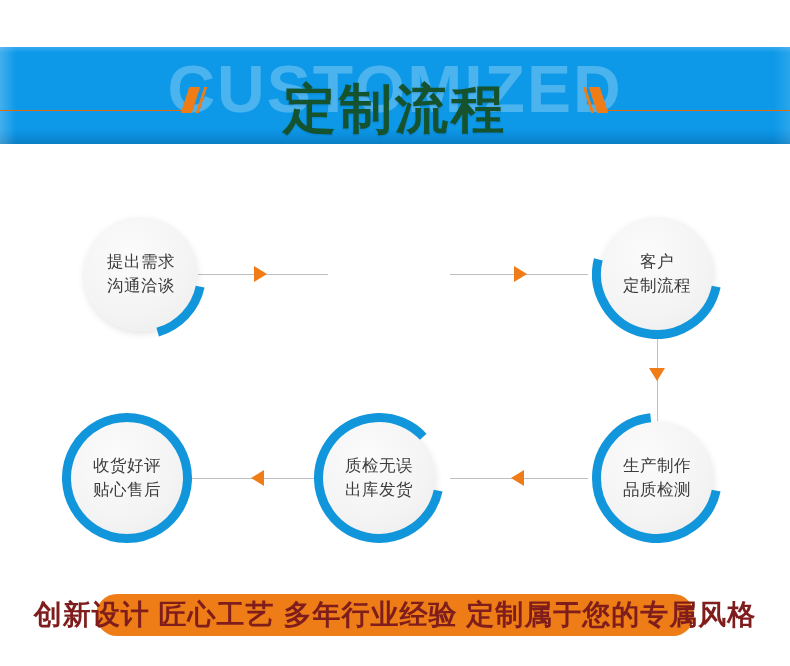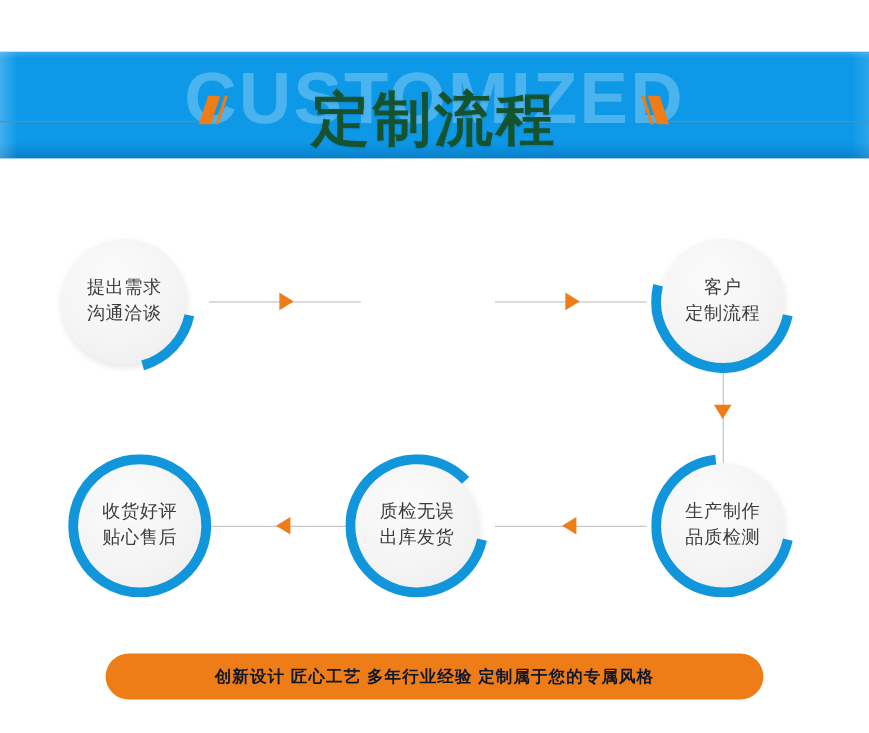--- a/index.html
+++ b/index.html
@@ -197,22 +197,22 @@
     position: absolute;
     left: 96px;
     top: 594px;
     width: 598px;
     height: 42px;
     border-radius: 21px;
     background: #ee7d18;
     display: flex;
     align-items: center;
     justify-content: center;
-    color: #0f172a;
-    font-size: 15px;
+    color: #7f1d1d;
+    font-size: 28px;
     font-weight: bold;
     letter-spacing: 1px;
     white-space: nowrap;
     user-select: none;
   }
 </style>
 </head>
 <body>
 
 <div class="header">
@@ -246,21 +246,21 @@
 
   <div class="conn-v" style="left:657px; top:190px; height:110px;"></div>
   <div class="arrow arrow-down" style="left:649px; top:224px;"></div>
 
   <div class="conn-h" style="left:450px; top:334px; width:138px;"></div>
   <div class="arrow arrow-left" style="left:511px; top:326px;"></div>
 
   <div class="conn-h" style="left:190px; top:334px; width:138px;"></div>
   <div class="arrow arrow-left" style="left:251px; top:326px;"></div>
 
-  <div class="node" style="left:48px; top:65px;">
+  <div class="node" style="left:76px; top:65px;">
     <div class="node-disc"></div>
     <svg class="node-ring" viewBox="0 0 130 130">
       <path fill="none" stroke="#1296db" stroke-width="9" stroke-linecap="butt" d="M 124.18 77.58 A 60.5 60.5 0 0 1 81.68 123.16"></path>
     </svg>
     <div class="node-label">
       <span>提出需求</span>
       <span>沟通洽谈</span>
     </div>
   </div>
 

